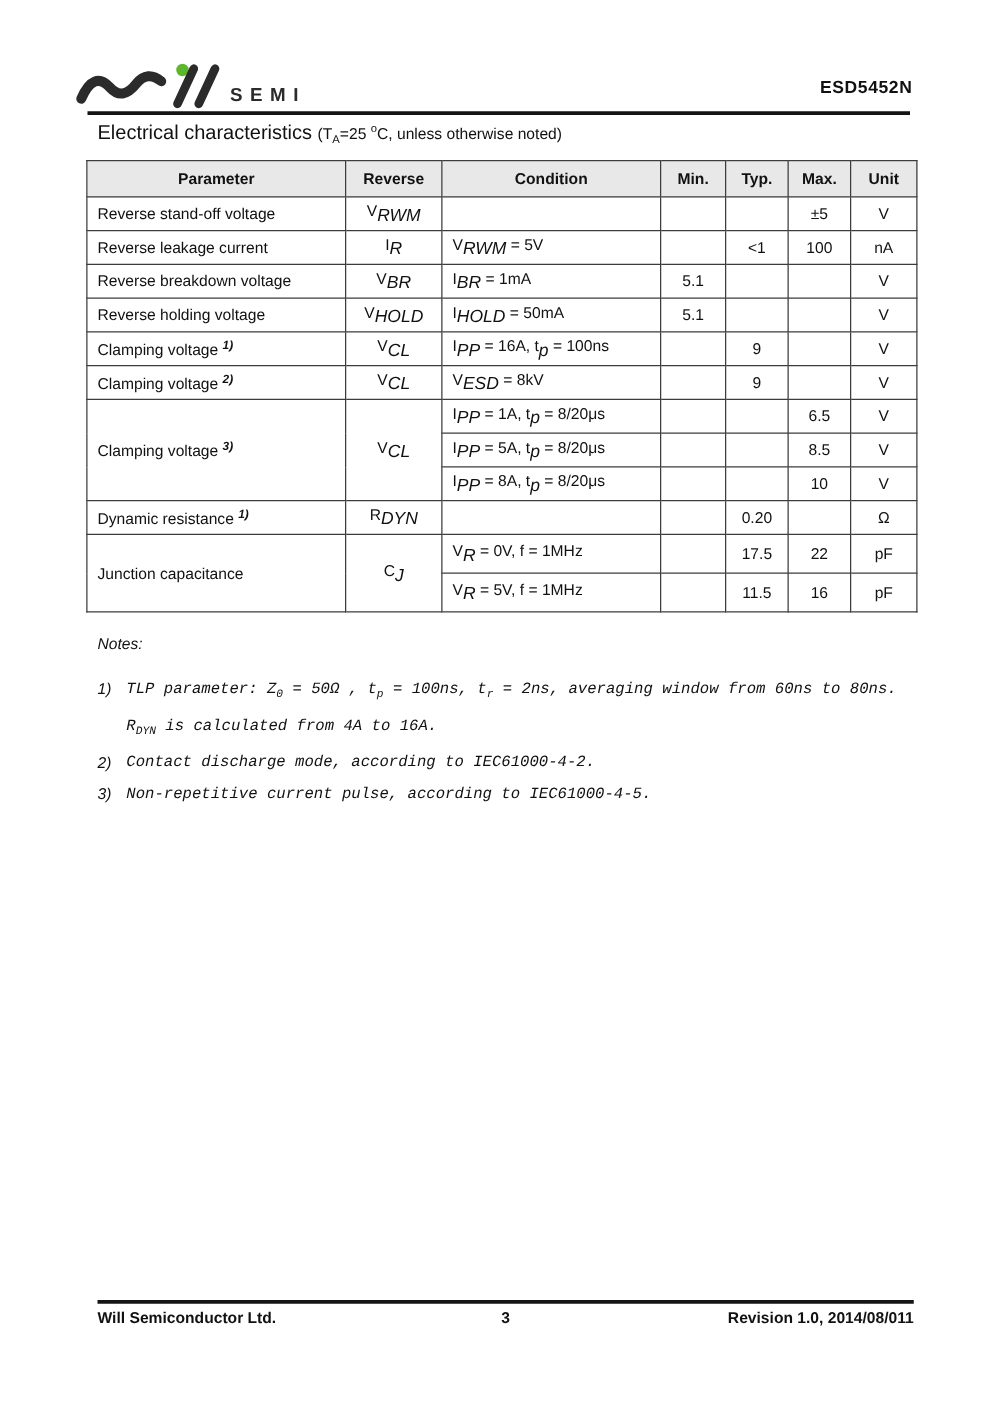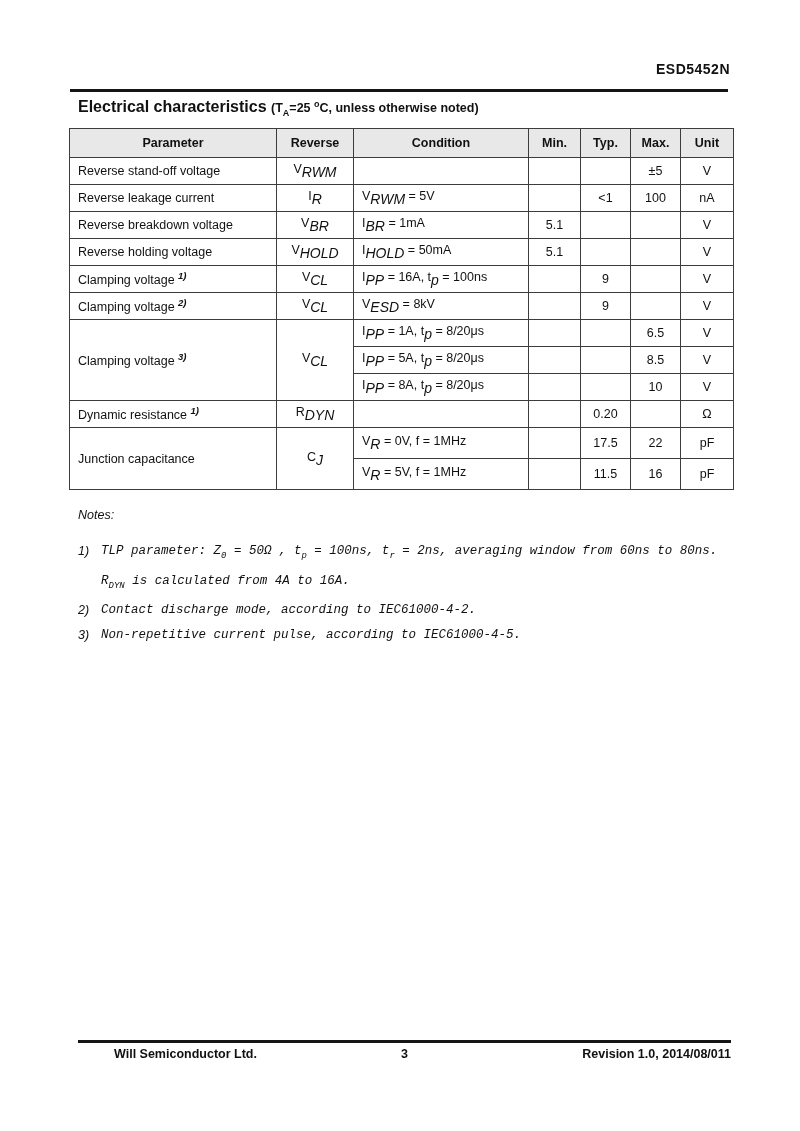--- a/index.html
+++ b/index.html
@@ -20,21 +20,21 @@
   .part-number {
     position: absolute; top: 61px; right: 70px;
     font-size: 14px; font-weight: bold; letter-spacing: 0.5px;
   }
   .header-rule {
     position: absolute; top: 89px; left: 70px;
     width: 658px; height: 3px; background: #151515;
   }
 
   
-  .page-title { position: absolute; top: 98px; left: 78px; font-weight: bold; white-space: nowrap; }
+  .page-title { position: absolute; top: 98px; left: 78px; font-weight: normal; white-space: nowrap; }
   .page-title .main { font-size: 16px; }
   .page-title .cond { font-size: 12.5px; }
   .page-title sub { font-size: 9px; }
   .page-title sup { font-size: 9px; }
 
   
   table.chars {
     position: absolute; top: 128px; left: 69px;
     width: 664px; border-collapse: collapse; table-layout: fixed;
     font-size: 12.5px; color: #111; border-radius: 16px;
@@ -72,29 +72,37 @@
 
   
   .footer-rule {
     position: absolute; top: 1040px; left: 78px;
     width: 653px; height: 3px; background: #151515;
   }
   .footer {
     position: absolute; top: 1047px; left: 78px; width: 653px;
     font-size: 12.5px; font-weight: bold;
   }
-  .footer .company { position: absolute; left: 0; top: 0; margin-left: 36px; }
+  .footer .company { position: absolute; left: 0; top: 0; }
   .footer .pageno  { position: absolute; left: 0; right: 0; top: 0; text-align: center; }
   .footer .revision{ position: absolute; right: 0; top: 0; }
 </style>
 </head>
 <body>
 
 <div class="page">
 
+  <div class="logo">
+    <svg width="200" height="40" viewBox="0 0 200 40">
+      <path d="M7 31 Q17 8 30 22 Q40 33 51 19 Q60 8 71 17" fill="none" stroke="#2b2b2b" stroke-width="8" stroke-linecap="round"></path>
+      <circle cx="88" cy="8" r="5" fill="#5cb82a"></circle>
+      <path d="M84 35 L97 7 M101 35 L114 7" fill="none" stroke="#2b2b2b" stroke-width="7" stroke-linecap="round"></path>
+      <text id="logo-semi-text" x="126" y="33" font-family="Liberation Sans, sans-serif" font-size="15" font-weight="bold" letter-spacing="6" fill="#2b2b2b">SEMI</text>
+    </svg>
+  </div>
   <div class="part-number">ESD5452N</div>
   <div class="header-rule"></div>
 
   <div class="page-title">
     <span class="main">Electrical characteristics </span><span class="cond">(T<sub>A</sub>=25 <sup>o</sup>C, unless otherwise noted)</span>
   </div>
 
   <table class="chars">
     <colgroup id="chars-colgroup">
         <col style="width: 207px;">

